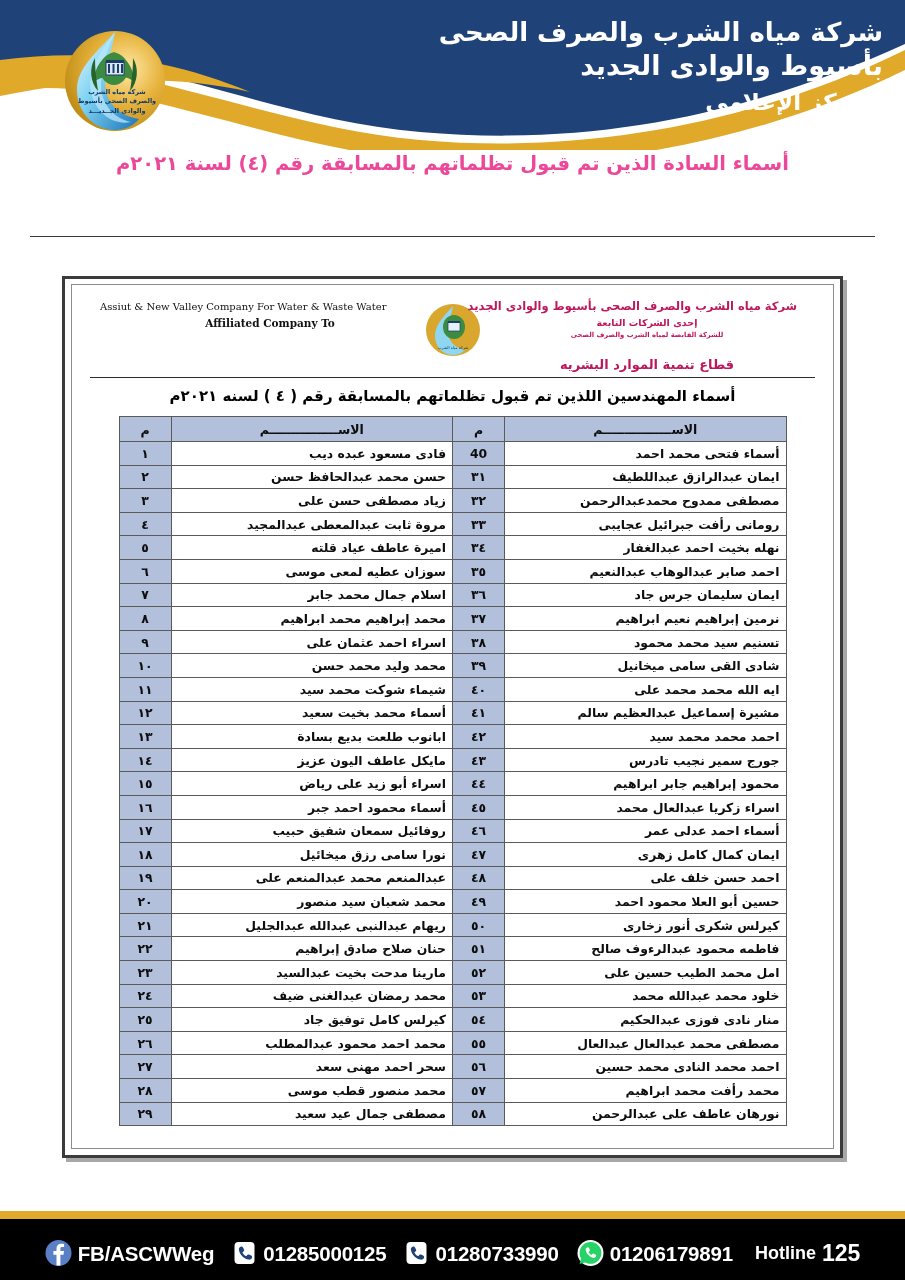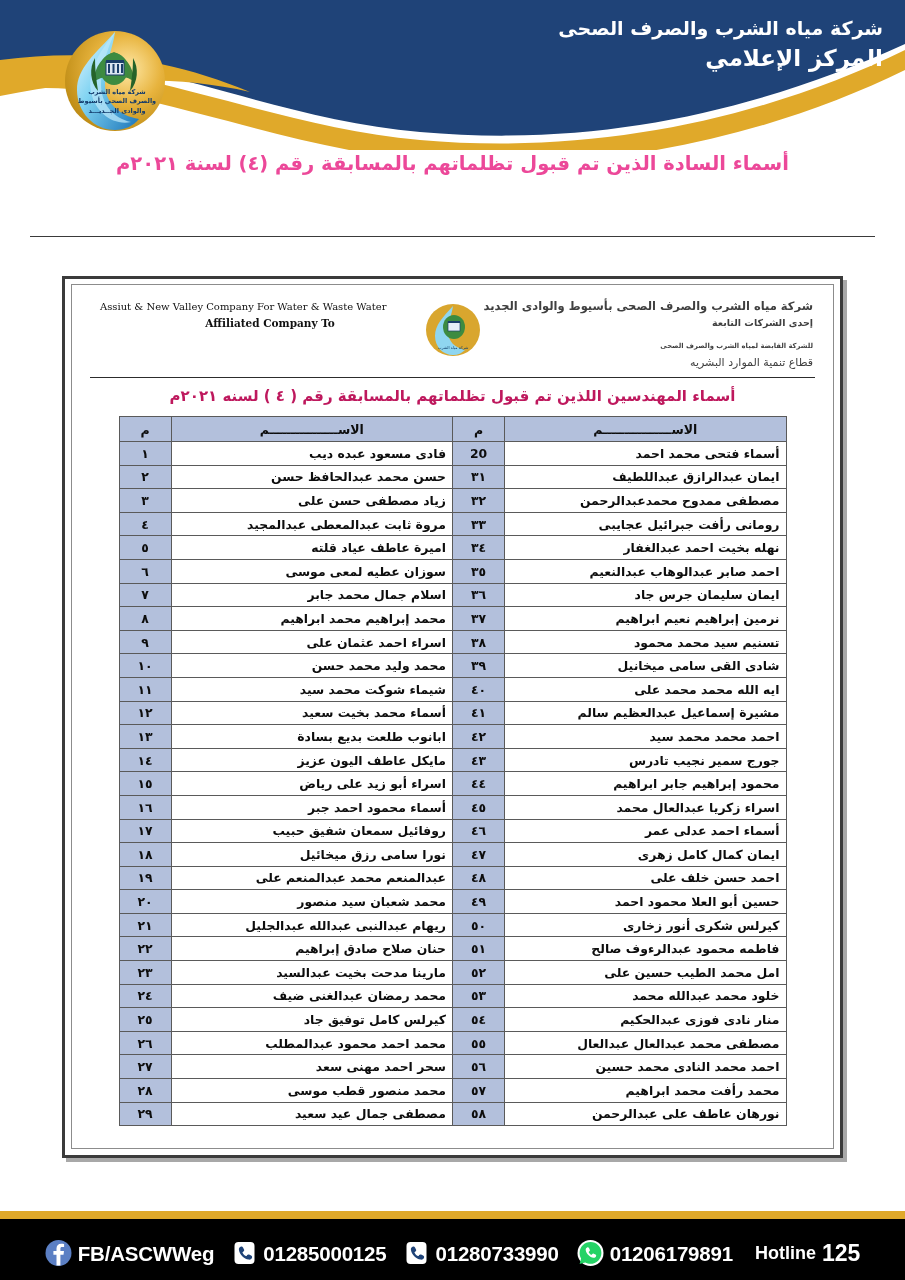--- a/index.html
+++ b/index.html
@@ -29,21 +29,21 @@
   .banner-titles {
     position: absolute;
     right: 22px; top: 16px;
     width: 560px;
     text-align: right;
     z-index: 5;
     color: #ffffff;
     line-height: 1.28;
   }
   .banner-titles .ln1 {
-    font-size: 19px;
+    font-size: 26px;
     font-weight: bold;
     letter-spacing: 0px;
     white-space: nowrap;
   }
   .banner-titles .ln2 {
     font-size: 27px;
     font-weight: bold;
     white-space: nowrap;
   }
   .banner-titles .ln3 {
@@ -125,48 +125,49 @@
     font-family: "DejaVu Serif", "Liberation Serif", serif;
     color: #111;
     line-height: 1.55;
   }
   .lh-en .e1 { font-size: 10px; font-weight: normal; text-align: left; }
   .lh-en .e2 { font-size: 10.5px; font-weight: bold; }
   .lh-en .e3 { font-size: 11.5px; font-weight: bold; }
 
   .lh-ar {
     position: absolute;
-    right: 4px; top: 0;
+    right: 20px; top: 0;
     width: 300px;
-    color: #404040;
+    text-align: center;
+    color: #be185d;
   }
   .lh-ar .a1 { font-size: 11.5px; font-weight: bold; white-space: nowrap; }
   .lh-ar .a2 { font-size: 9.5px; font-weight: bold; margin-top: 4px; }
-  .lh-ar .a3 { font-size: 6.8px; font-weight: bold; margin-top: 14px; }
-  .lh-ar .a4 { font-size: 11px; font-weight: normal; margin-top: 6px; }
+  .lh-ar .a3 { font-size: 6.8px; font-weight: bold; margin-top: 3px; }
+  .lh-ar .a4 { font-size: 13px; font-weight: bold; margin-top: 18px; }
 
   .lh-seal {
     position: absolute;
     left: 50%; top: 4px;
     transform: translateX(-50%);
     width: 86px; height: 56px;
   }
 
   .lh-rule {
     margin: 6px 18px 0 18px;
     height: 1px;
     background: #2c2c2c;
   }
 
   .doc-title {
     margin-top: 9px;
     text-align: center;
     font-size: 15px;
     font-weight: bold;
-    color: #be185d;
+    color: #000000;
   }
 
   
   .table-area {
     margin: 11px auto 0 auto;
     width: 668px;
   }
   table.reg {
     border-collapse: collapse;
     width: 100%;
@@ -296,20 +297,21 @@
     </svg>
   </div>
   <div class="logo-caption">
     <div>شركة مياه الشرب</div>
     <div>والصرف الصحي بأسيوط</div>
     <div>والوادى الجــديـــد</div>
   </div>
 
   <div class="banner-titles">
     <div class="ln1">شركة مياه الشرب والصرف الصحى</div>
+    <div class="ln2">بأسيوط والوادى الجديد</div>
     <div class="ln3">المركز الإعلامي</div>
   </div>
 </div>
 
 <div class="page-title">أسماء السادة الذين تم قبول تظلماتهم بالمسابقة رقم (٤) لسنة ٢٠٢١م</div>
 <div class="rule-under-title"></div>
 
 <div class="doc">
   <div class="doc-inner">
 
@@ -346,21 +348,21 @@
           <tr>
             <th>الاســــــــــــــــم</th>
             <th class="num">م</th>
             <th>الاســــــــــــــــم</th>
             <th class="num">م</th>
           </tr>
         </thead>
         <tbody id="tbody">
             <tr>
               <td class="nm">أسماء فتحى محمد احمد</td>
-              <td class="num">20</td>
+              <td class="num">40</td>
               <td class="nm">فادى مسعود عبده ديب</td>
               <td class="num">١</td>
             </tr>
             <tr>
               <td class="nm">ايمان عبدالرازق عبداللطيف</td>
               <td class="num">٣١</td>
               <td class="nm">حسن محمد عبدالحافظ حسن</td>
               <td class="num">٢</td>
             </tr>
             <tr>

